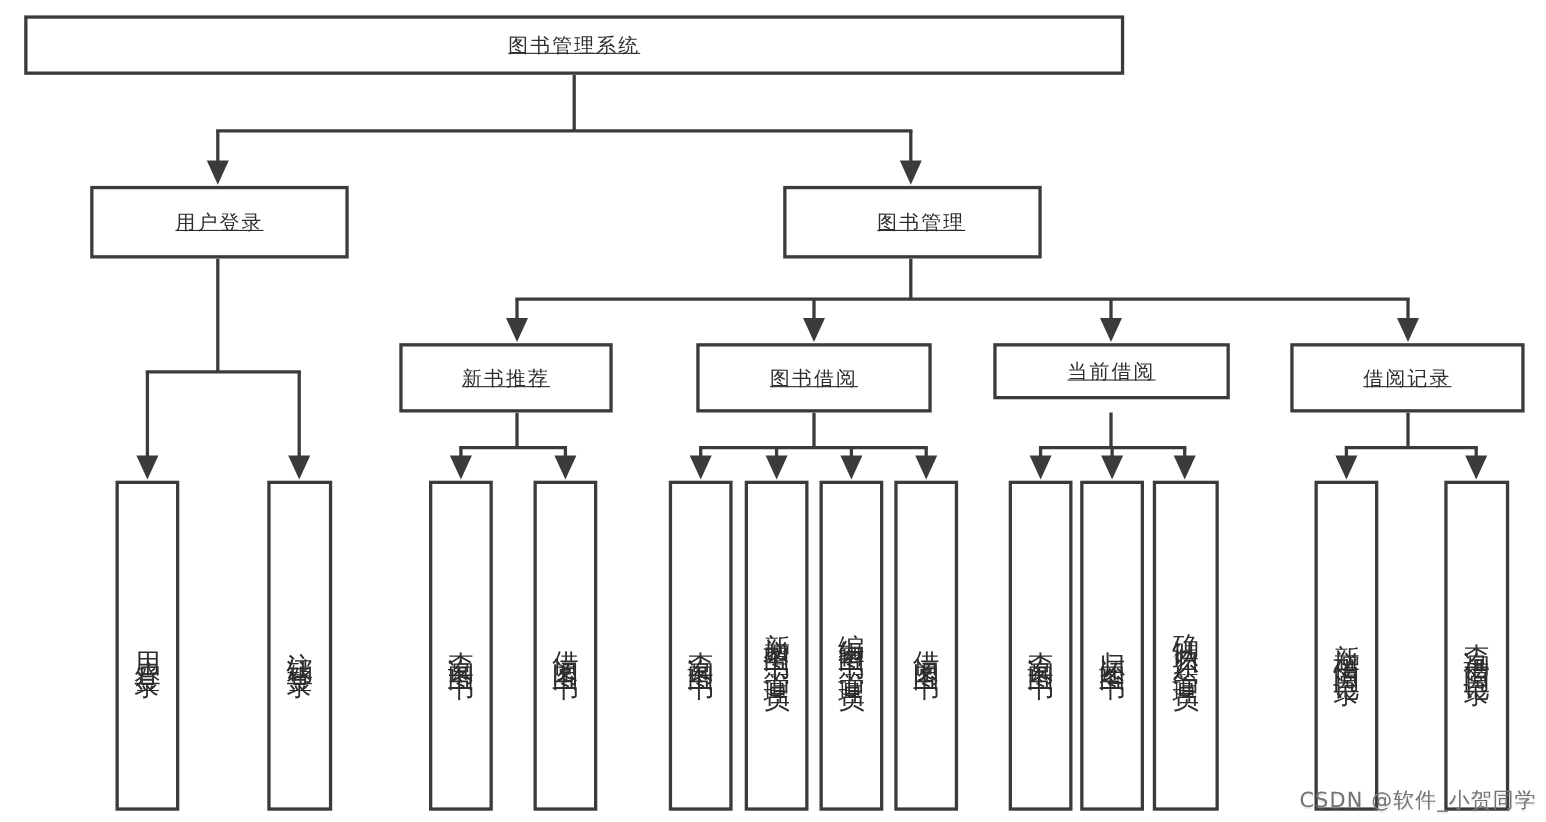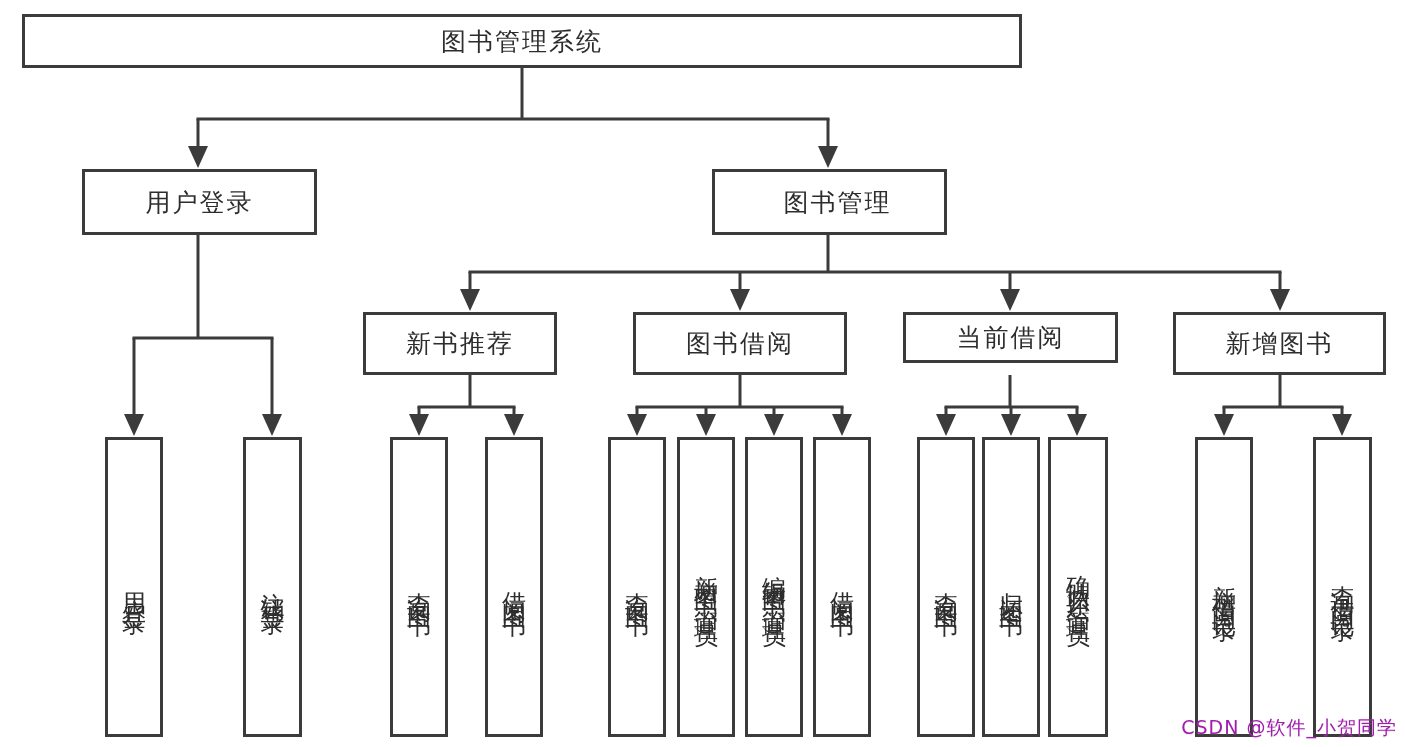--- a/index.html
+++ b/index.html
@@ -22,38 +22,39 @@
     position: absolute;
     box-sizing: border-box;
     border: 3px solid #3b3b3b;
     background: #ffffff;
     display: flex;
     align-items: center;
     justify-content: center;
     z-index: 1;
   }
   .h-box {
-    font-size: 25px;
+    font-size: 18px;
     letter-spacing: 2px;
     white-space: nowrap;
+    text-decoration: underline;
   }
   .v-box {
     writing-mode: vertical-rl;
     text-orientation: mixed;
     font-size: 24px;
     letter-spacing: 7px;
     line-height: 1;
   }
   .watermark {
     position: absolute;
     right: 8px;
     bottom: 6px;
     font-size: 19px;
     letter-spacing: 1px;
-    color: #a21caf;
+    color: #737373;
     text-shadow: 0 1px 1px #8f8f8f33;
     z-index: 2;
     white-space: nowrap;
   }
 </style>
 </head>
 <body>
 
 <div class="stage">
 
@@ -124,21 +125,21 @@
   </svg>
 
   <div class="box h-box" style="left:22px; top:14px; width:1000px; height:54px;">图书管理系统</div>
 
   <div class="box h-box" style="left:82px; top:169px; width:235px; height:66px;">用户登录</div>
   <div class="box h-box" style="left:712px; top:169px; width:235px; height:66px;padding-left:16px;">图书管理</div>
 
   <div class="box h-box" style="left:363px; top:312px; width:194px; height:63px;">新书推荐</div>
   <div class="box h-box" style="left:633px; top:312px; width:214px; height:63px;">图书借阅</div>
   <div class="box h-box" style="left:903px; top:312px; width:215px; height:51px;">当前借阅</div>
-  <div class="box h-box" style="left:1173px; top:312px; width:213px; height:63px;">新增图书</div>
+  <div class="box h-box" style="left:1173px; top:312px; width:213px; height:63px;">借阅记录</div>
 
   <div class="box v-box" style="left:105px; top:437px; width:58px; height:300px;">用户登录</div>
   <div class="box v-box" style="left:243px; top:437px; width:59px; height:300px;">注销登录</div>
 
   <div class="box v-box" style="left:390px; top:437px; width:58px; height:300px;">查询图书</div>
   <div class="box v-box" style="left:485px; top:437px; width:58px; height:300px;">借阅图书</div>
 
   <div class="box v-box" style="left:608px; top:437px; width:58px; height:300px;">查询图书</div>
   <div class="box v-box" style="left:677px; top:437px; width:58px; height:300px;">新增图书（管理员）</div>
   <div class="box v-box" style="left:745px; top:437px; width:58px; height:300px;">编辑图书（管理员）</div>

